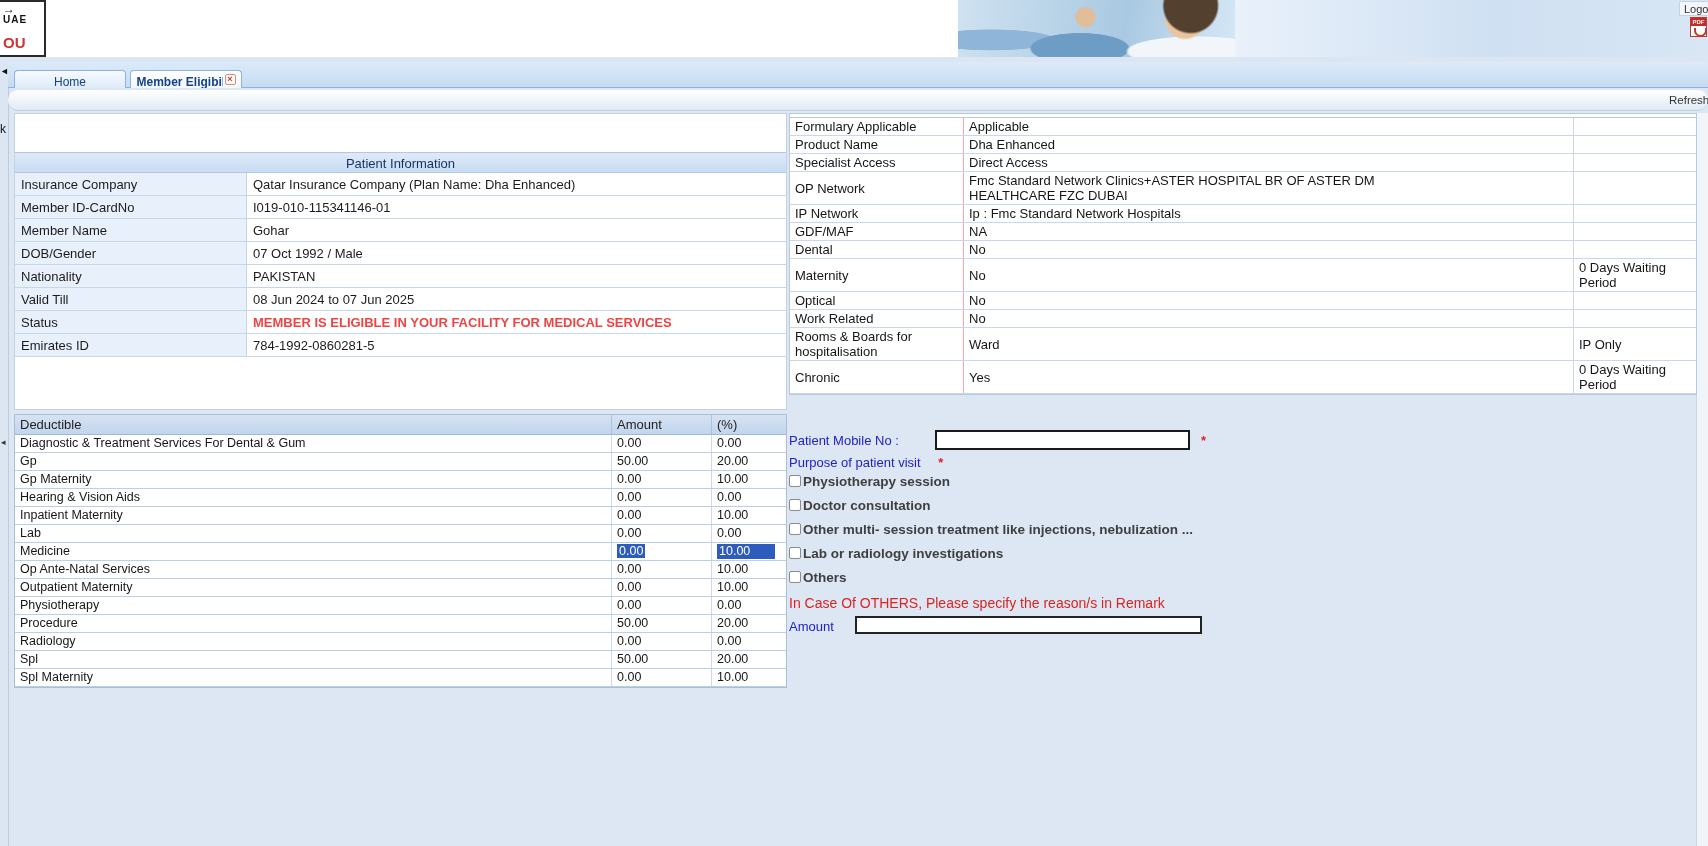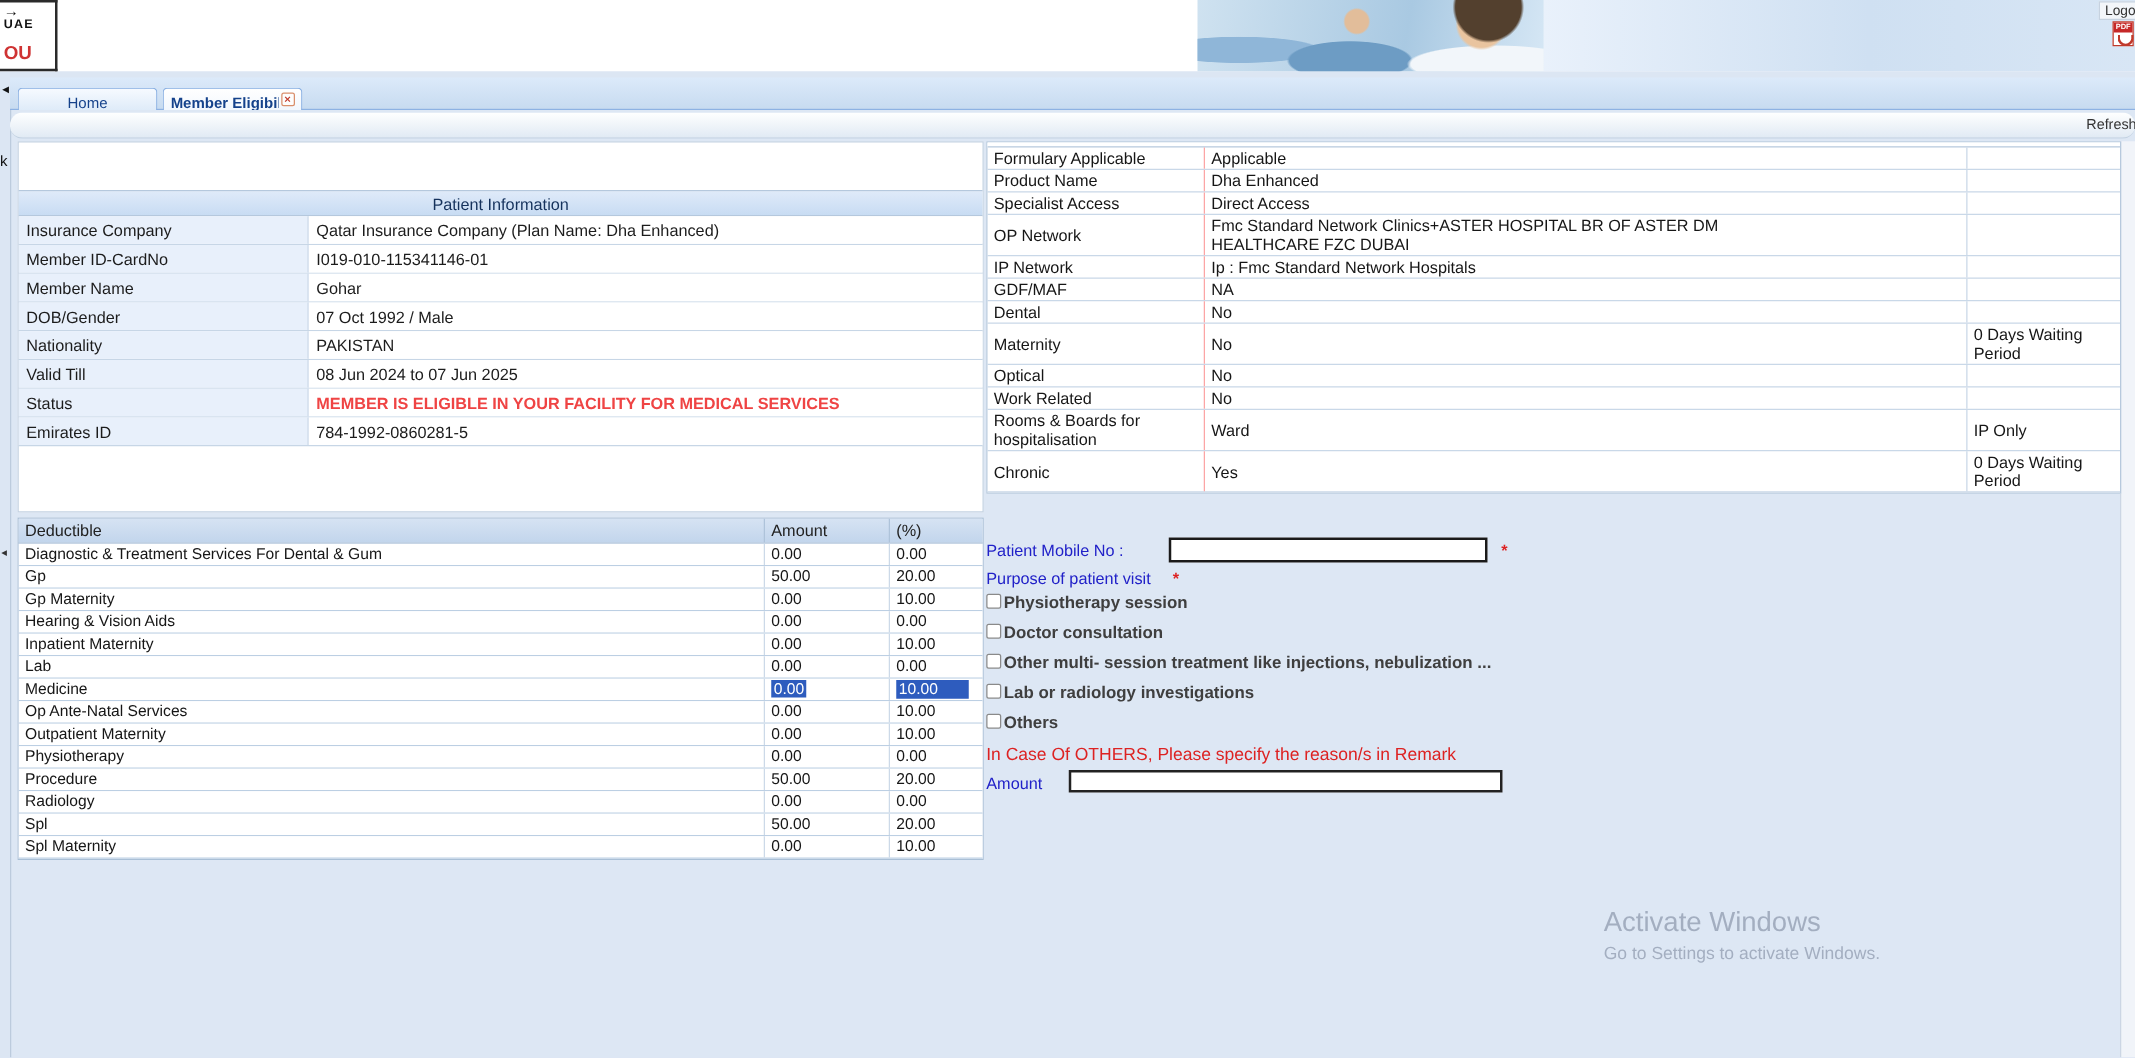--- a/index.html
+++ b/index.html
@@ -477,18 +477,14 @@
           <span class="opt-label">Others</span>
         </div>
       </div>
     <div class="note red">In Case Of OTHERS, Please specify the reason/s in Remark</div>
     <div class="f-row remarks">
       <span class="blue">Amount</span>
       <input class="remarks-input" type="text" value="" style="">
     </div>
   </div>
 
-  <div class="wm">
-    <div class="wm1">Activate Windows</div>
-    <div class="wm2">Go to Settings to activate Windows.</div>
-  </div>
 
 </div>
 
 </body></html>

